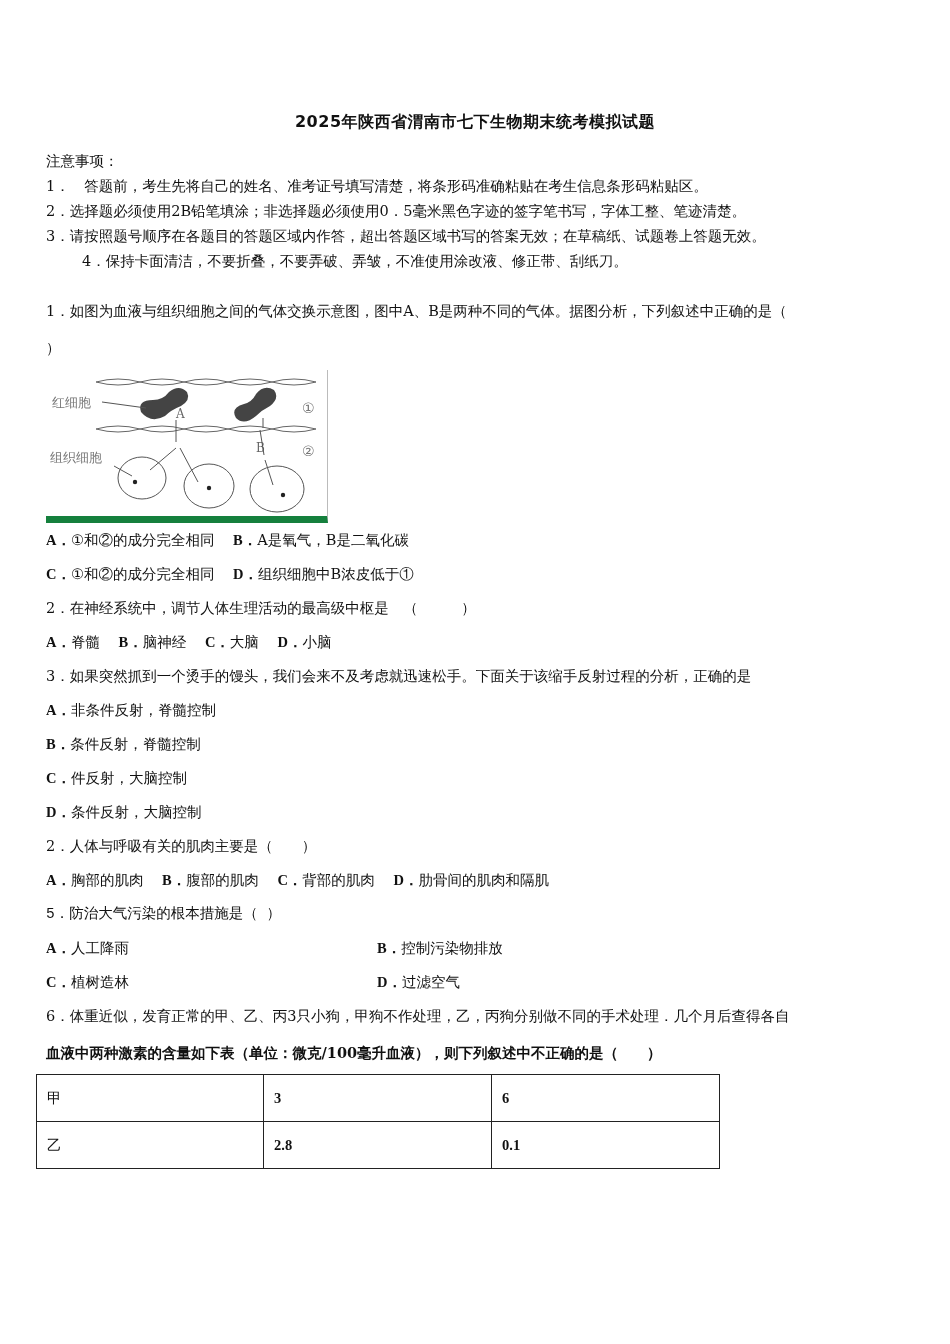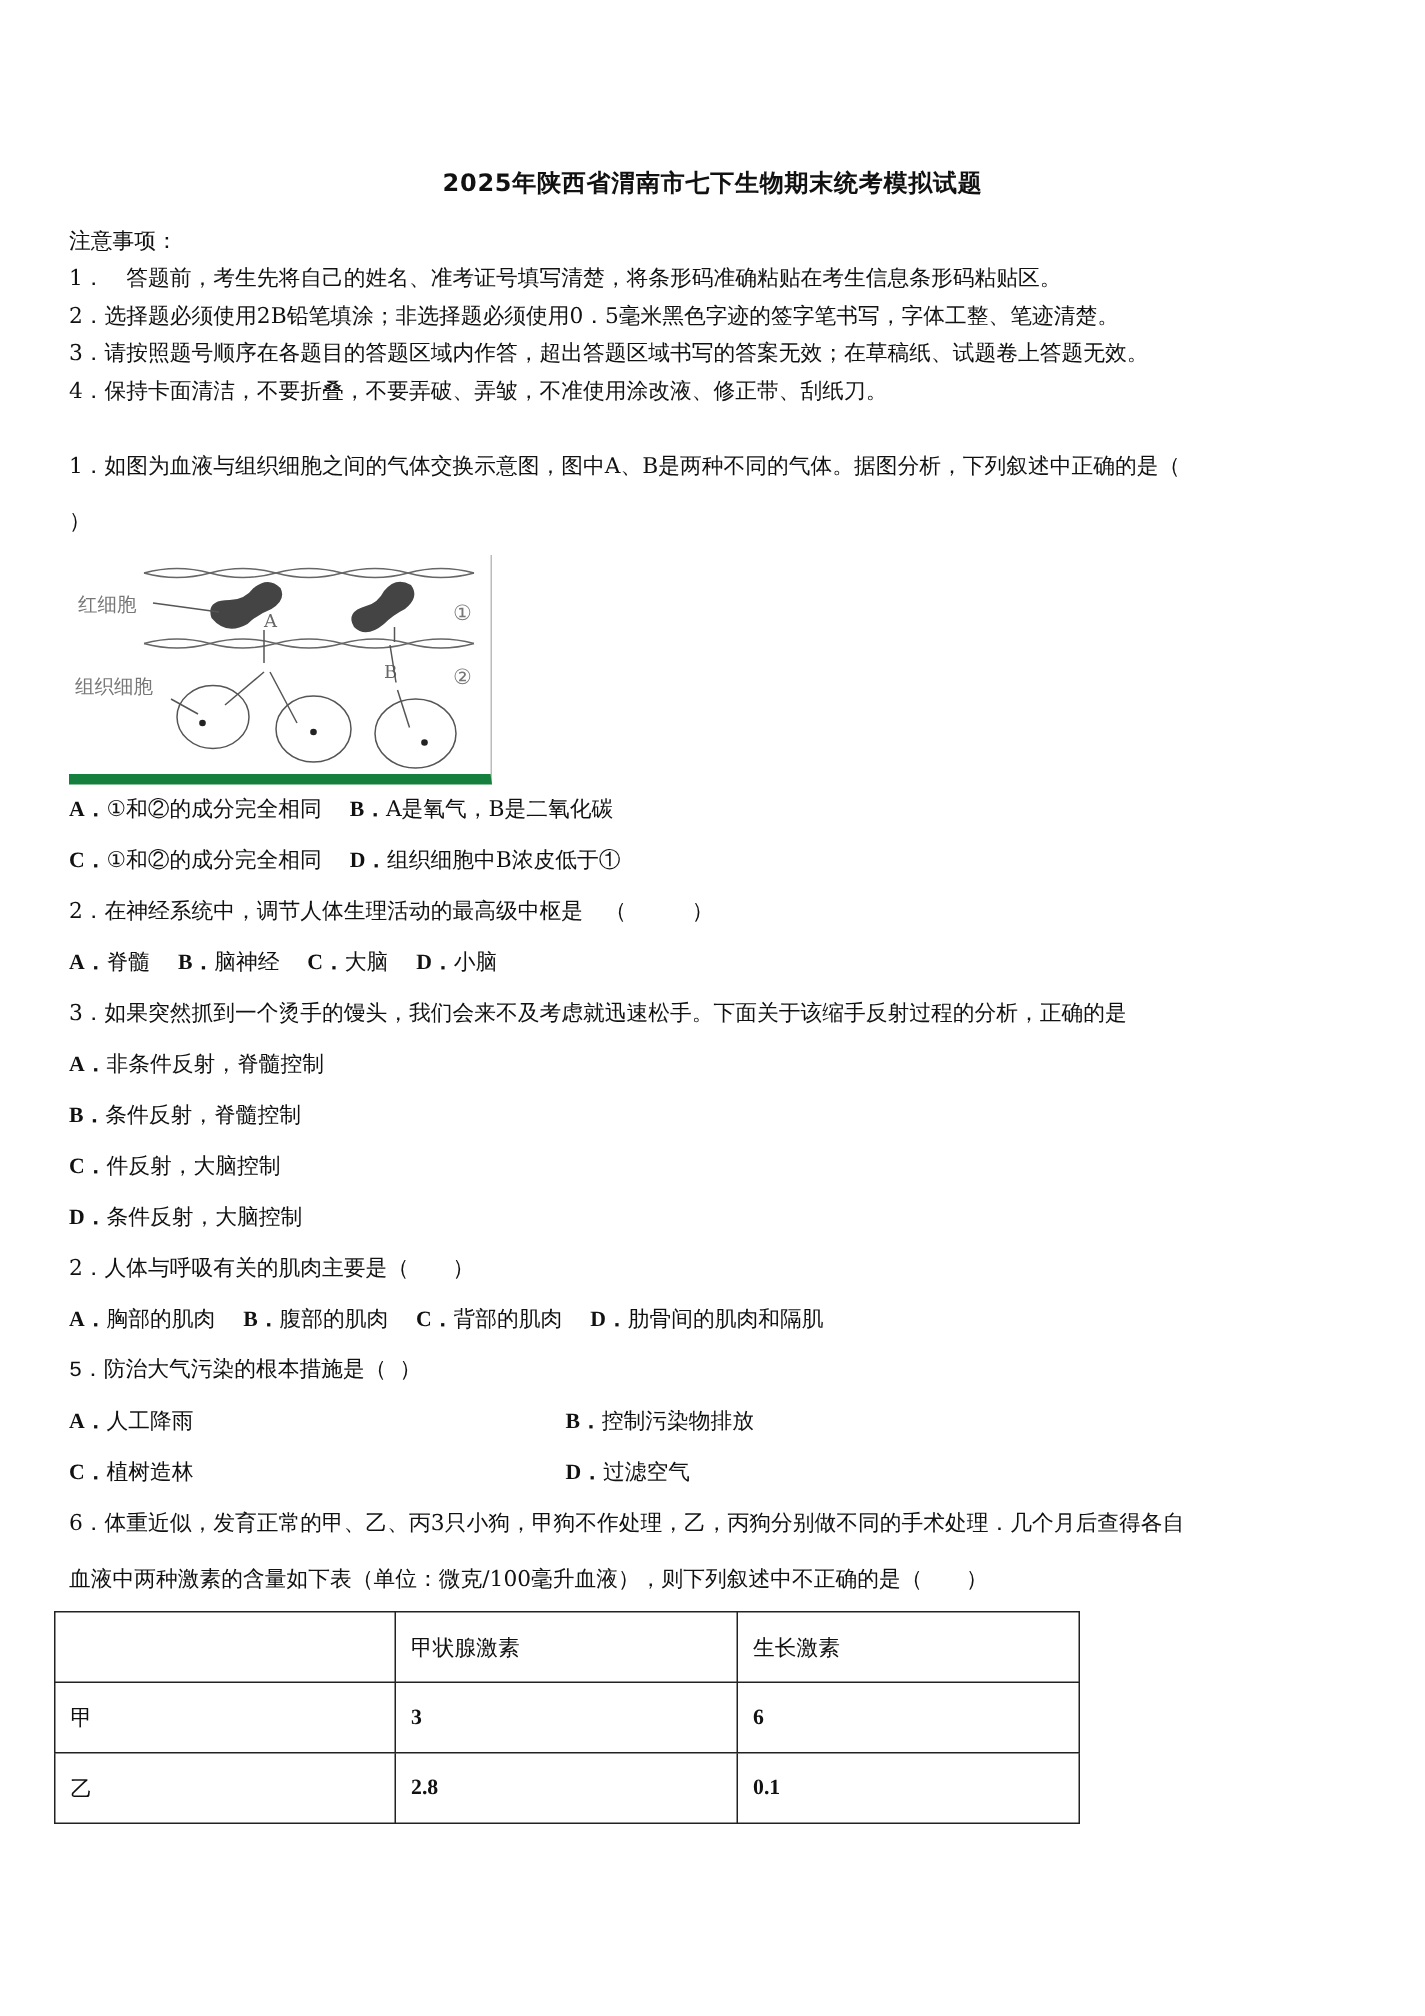--- a/index.html
+++ b/index.html
@@ -37,21 +37,21 @@
 </head>
 <body>
 
 <div class="title">2025年陕西省渭南市七下生物期末统考模拟试题</div>
 
 <div>
   <div class="line" style="top:151px;">注意事项：</div>
   <div class="line" style="top:176px;">1．　答题前，考生先将自己的姓名、准考证号填写清楚，将条形码准确粘贴在考生信息条形码粘贴区。</div>
   <div class="line" style="top:201px;">2．选择题必须使用2B铅笔填涂；非选择题必须使用0．5毫米黑色字迹的签字笔书写，字体工整、笔迹清楚。</div>
   <div class="line" style="top:226px;text-align:right;">3．请按照题号顺序在各题目的答题区域内作答，超出答题区域书写的答案无效；在草稿纸、试题卷上答题无效。</div>
-  <div class="line" style="top:251px;">4．保持卡面清洁，不要折叠，不要弄破、弄皱，不准使用涂改液、修正带、刮纸刀。</div>
+  <div class="line" style="top:251px;margin-left:36px;">4．保持卡面清洁，不要折叠，不要弄破、弄皱，不准使用涂改液、修正带、刮纸刀。</div>
 </div>
 
 <div>
   <div class="line" style="top:301px;">1．如图为血液与组织细胞之间的气体交换示意图，图中A、B是两种不同的气体。据图分析，下列叙述中正确的是（</div>
   <div class="line" style="top:338px;">）</div>
 
   <div class="figure">
     <svg width="281" height="146" viewBox="0 0 281 146">
       <g stroke="#666" fill="none" stroke-width="1">
 
@@ -132,29 +132,24 @@
 <div>
   <div class="line" style="top:904px;font-family:Liberation Mono, monospace;">5．防治大气污染的根本措施是（ ）</div>
   <div class="line" style="top:938px;"><span class="opt-letter">A．</span><span>人工降雨</span></div>
   <div class="line" style="top:938px; left:377px;"><span class="opt-letter">B．</span><span>控制污染物排放</span></div>
   <div class="line" style="top:972px;"><span class="opt-letter">C．</span><span>植树造林</span></div>
   <div class="line" style="top:972px; left:377px;"><span class="opt-letter">D．</span><span>过滤空气</span></div>
 </div>
 
 <div>
   <div class="line" style="top:1006px;">6．体重近似，发育正常的甲、乙、丙3只小狗，甲狗不作处理，乙，丙狗分别做不同的手术处理．几个月后查得各自</div>
-  <div class="line" style="top:1043px;">血液中两种激素的含量如下表（单位：微克/100毫升血液），则下列叙述中不正确的是（　　）</div>
+  <div class="line" style="top:1043px;font-weight:bold;">血液中两种激素的含量如下表（单位：微克/100毫升血液），则下列叙述中不正确的是（　　）</div>
 
   <table class="data">
     <tbody>
-        <tr class="head">
-      <td class="c0"></td>
-      <td class="c1">甲状腺激素</td>
-      <td class="c2">生长激素</td>
-    </tr>
     <tr>
       <td class="c0">甲</td>
       <td class="c1 num">3</td>
       <td class="c2 num">6</td>
     </tr>
     <tr>
       <td class="c0">乙</td>
       <td class="c1 num">2.8</td>
       <td class="c2 num">0.1</td>
     </tr>

